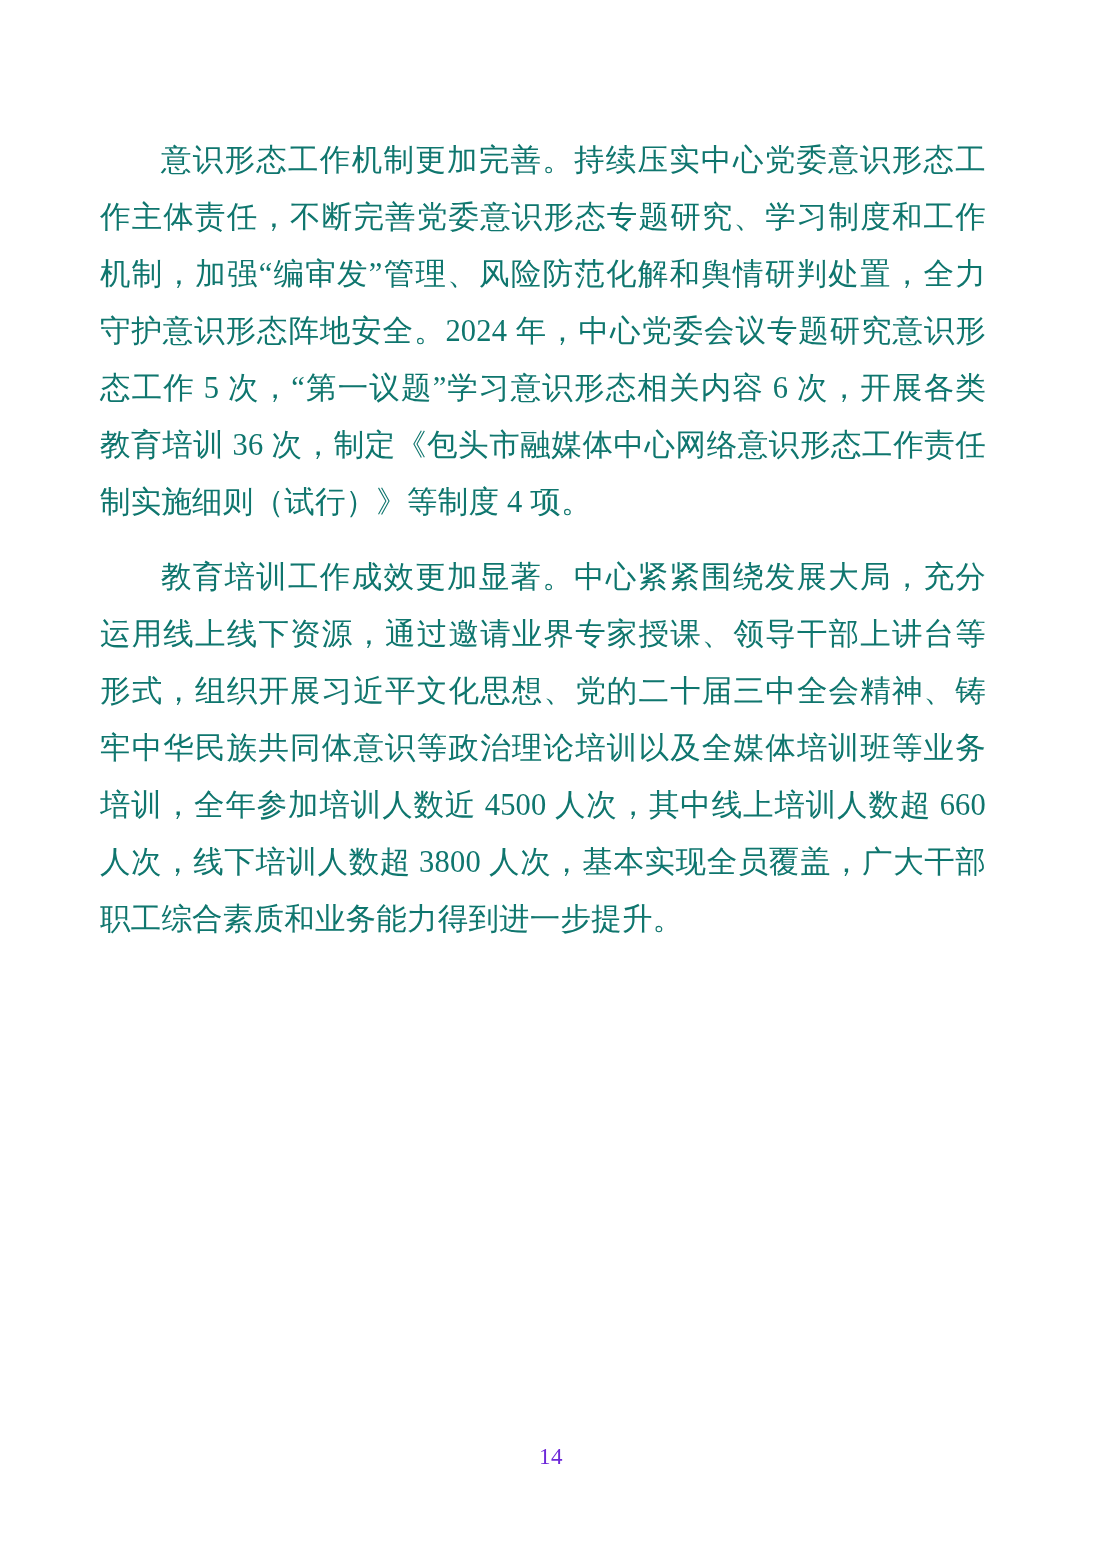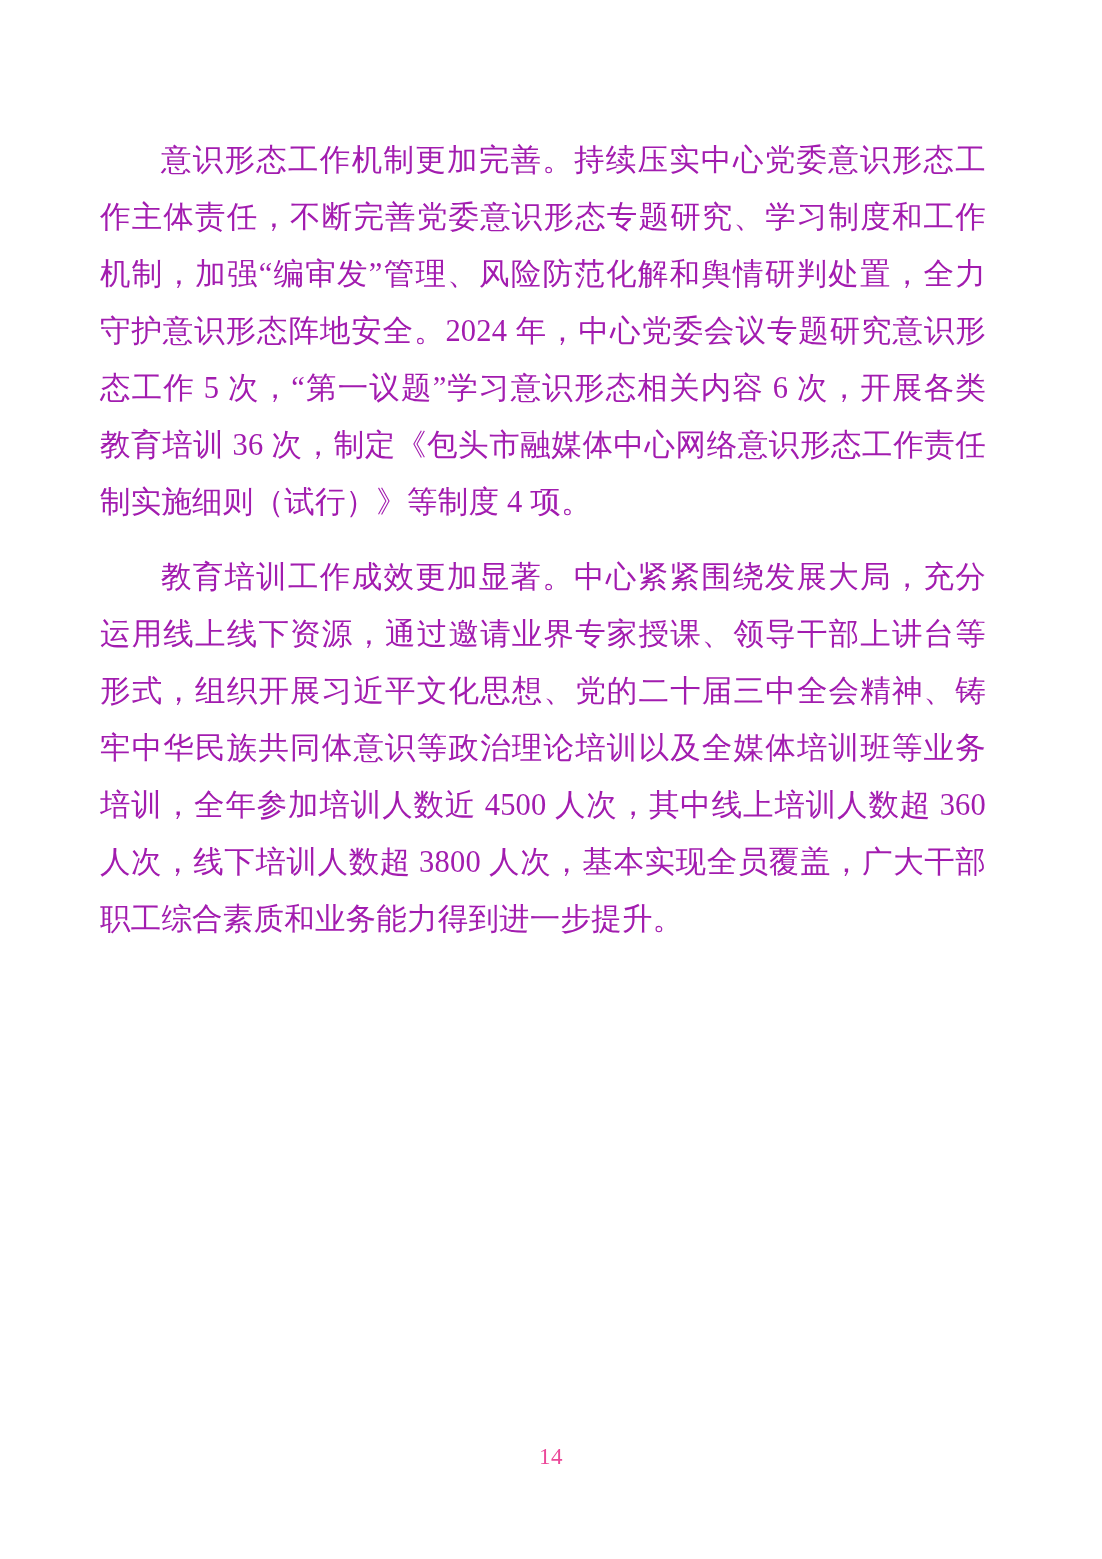--- a/index.html
+++ b/index.html
@@ -19,51 +19,51 @@
   .content {
     position: absolute;
     left: 100px;
     top: 132px;
     width: 902px;
   }
   .para {
     font-family: "Liberation Serif", "DejaVu Serif", serif;
     font-size: 30.5px;
     line-height: 57px;
-    color: #a21caf;
+    color: #0f766e;
     text-align: justify;
     text-justify: inter-character;
     text-indent: 2em;
     margin: 0 16px 18px 0;
     letter-spacing: 0.2px;
     word-break: break-all;
     -webkit-font-feature-settings: normal;
   }
   .para:last-child {
     margin-bottom: 0;
   }
   .page-number {
     position: absolute;
     left: 0;
     top: 1444px;
     width: 1102px;
     text-align: center;
     font-family: "Liberation Serif", "DejaVu Serif", serif;
     font-size: 23px;
-    color: #ec4899;
+    color: #6d28d9;
     letter-spacing: 0.5px;
   }
 </style>
 </head>
 <body>
 
 <div class="page">
 
   <div class="content">
     <p class="para">意识形态工作机制更加完善。持续压实中心党委意识形态工作主体责任，不断完善党委意识形态专题研究、学习制度和工作机制，加强“编审发”管理、风险防范化解和舆情研判处置，全力守护意识形态阵地安全。2024 年，中心党委会议专题研究意识形态工作 5 次，“第一议题”学习意识形态相关内容 6 次，开展各类教育培训 36 次，制定《包头市融媒体中心网络意识形态工作责任制实施细则（试行）》等制度 4 项。</p>
 
-    <p class="para">教育培训工作成效更加显著。中心紧紧围绕发展大局，充分运用线上线下资源，通过邀请业界专家授课、领导干部上讲台等形式，组织开展习近平文化思想、党的二十届三中全会精神、铸牢中华民族共同体意识等政治理论培训以及全媒体培训班等业务培训，全年参加培训人数近 4500 人次，其中线上培训人数超 360 人次，线下培训人数超 3800 人次，基本实现全员覆盖，广大干部职工综合素质和业务能力得到进一步提升。</p>
+    <p class="para">教育培训工作成效更加显著。中心紧紧围绕发展大局，充分运用线上线下资源，通过邀请业界专家授课、领导干部上讲台等形式，组织开展习近平文化思想、党的二十届三中全会精神、铸牢中华民族共同体意识等政治理论培训以及全媒体培训班等业务培训，全年参加培训人数近 4500 人次，其中线上培训人数超 660 人次，线下培训人数超 3800 人次，基本实现全员覆盖，广大干部职工综合素质和业务能力得到进一步提升。</p>
 
   </div>
 
   <div class="page-number">14</div>
 
 </div>
 
 </body></html>

